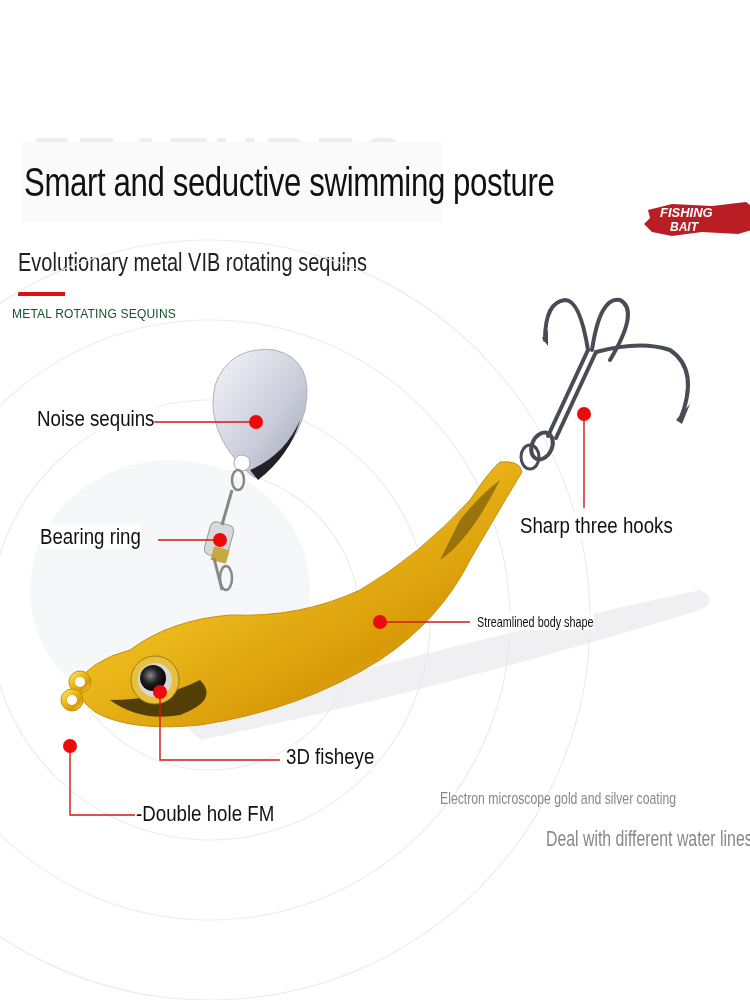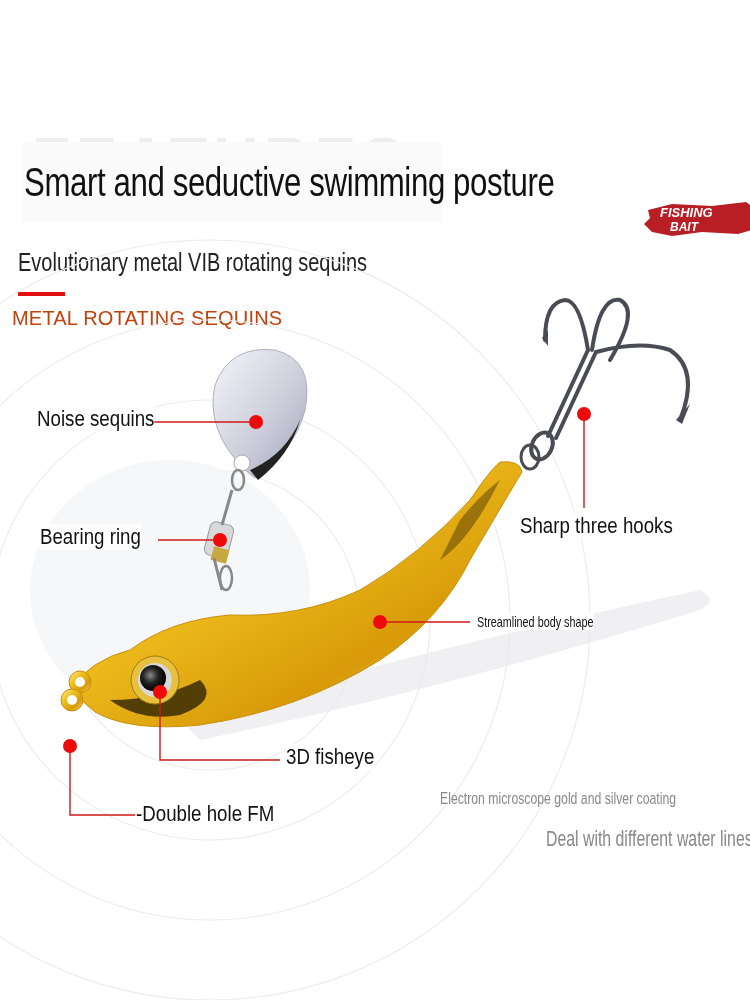--- a/index.html
+++ b/index.html
@@ -3,21 +3,21 @@
 <meta charset="utf-8">
 <style>
   html,body{margin:0;padding:0;background:#fff;}
   body{width:750px;height:1000px;position:relative;overflow:hidden;font-family:"Liberation Sans",sans-serif;}
   .abs{position:absolute;}
   .watermark{left:32px;top:128px;font-size:62px;font-weight:bold;color:#eeeeee;letter-spacing:6px;line-height:1;}
   .title-band{left:22px;top:142px;width:420px;height:80px;background:#fafafa;}
   .title{left:24px;top:160px;font-size:40px;color:#111;transform:scaleX(0.78);transform-origin:left top;white-space:nowrap;letter-spacing:-0.5px;}
   .subtitle{left:18px;top:248px;font-size:25px;color:#222;transform:scaleX(0.8);transform-origin:left top;white-space:nowrap;}
   .redbar{left:18px;top:292px;width:47px;height:4px;background:#e01010;}
-  .caption{left:12px;top:307px;font-size:20px;color:#c2410c;white-space:nowrap;letter-spacing:0.2px;}
+  .caption{left:12px;top:307px;font-size:12px;color:#14532d;white-space:nowrap;letter-spacing:0.2px;}
   .logo{left:642px;top:198px;width:118px;height:42px;}
   .label{font-size:22px;color:#111;white-space:nowrap;transform:scaleX(0.85);transform-origin:left top;background:rgba(255,255,255,0.85);}
   .label.small{font-size:15px;transform:scaleX(0.72);}
   .grey{color:#888;transform:scaleX(0.72);transform-origin:left top;white-space:nowrap;}
   svg.art{left:0;top:0;}
 </style>
 </head>
 <body>
 
 <div class="abs watermark">FEATURES</div>

